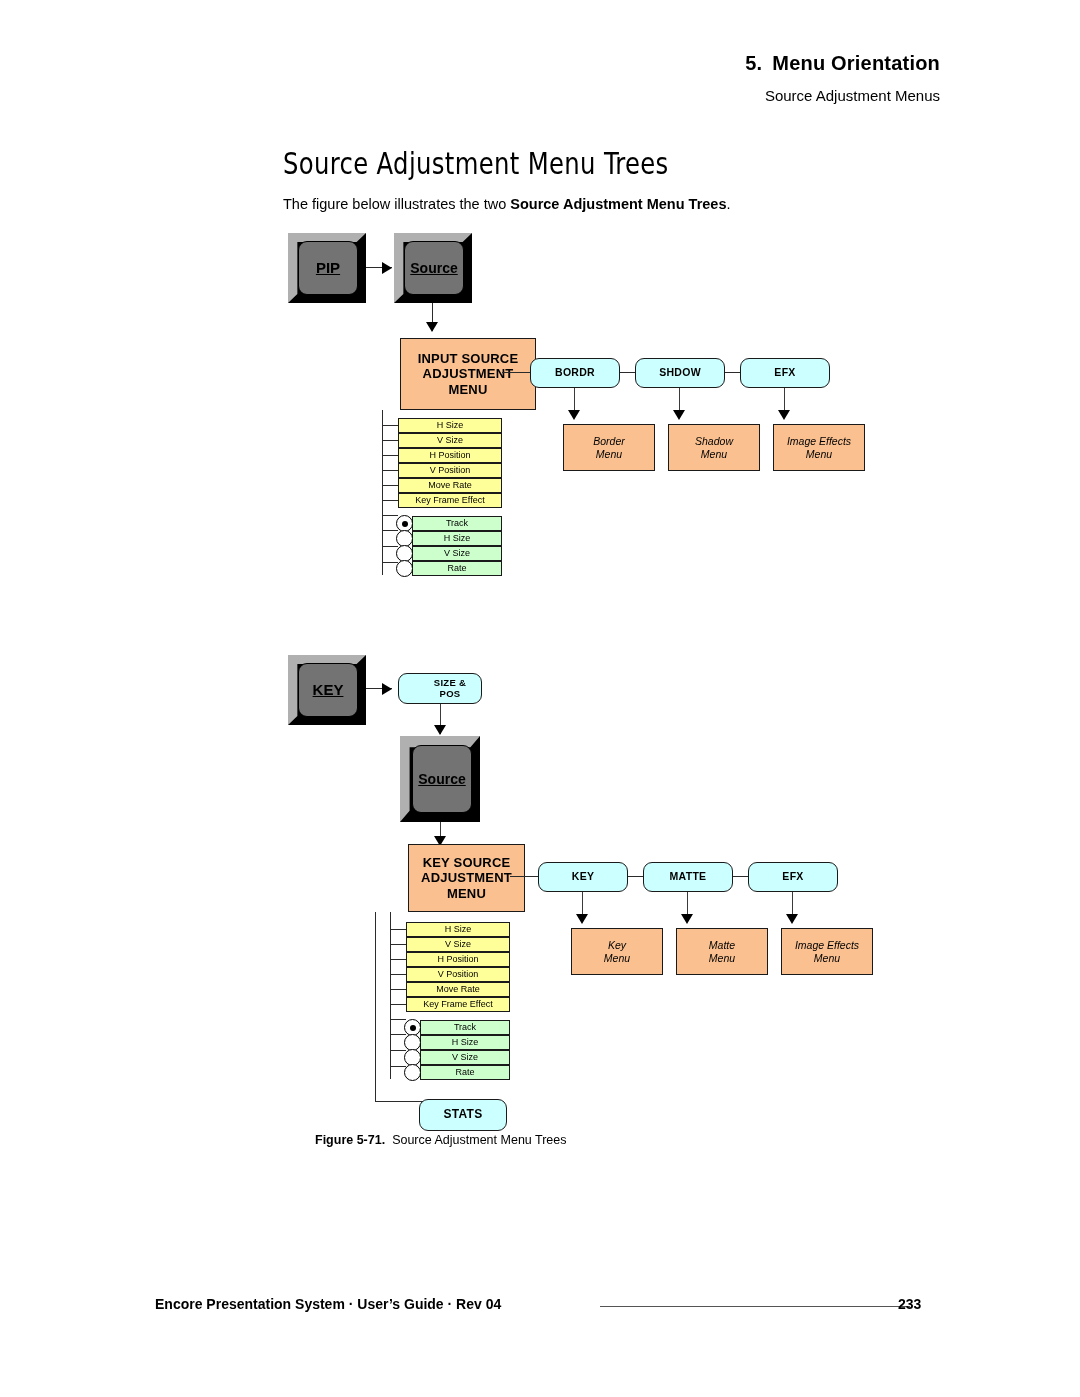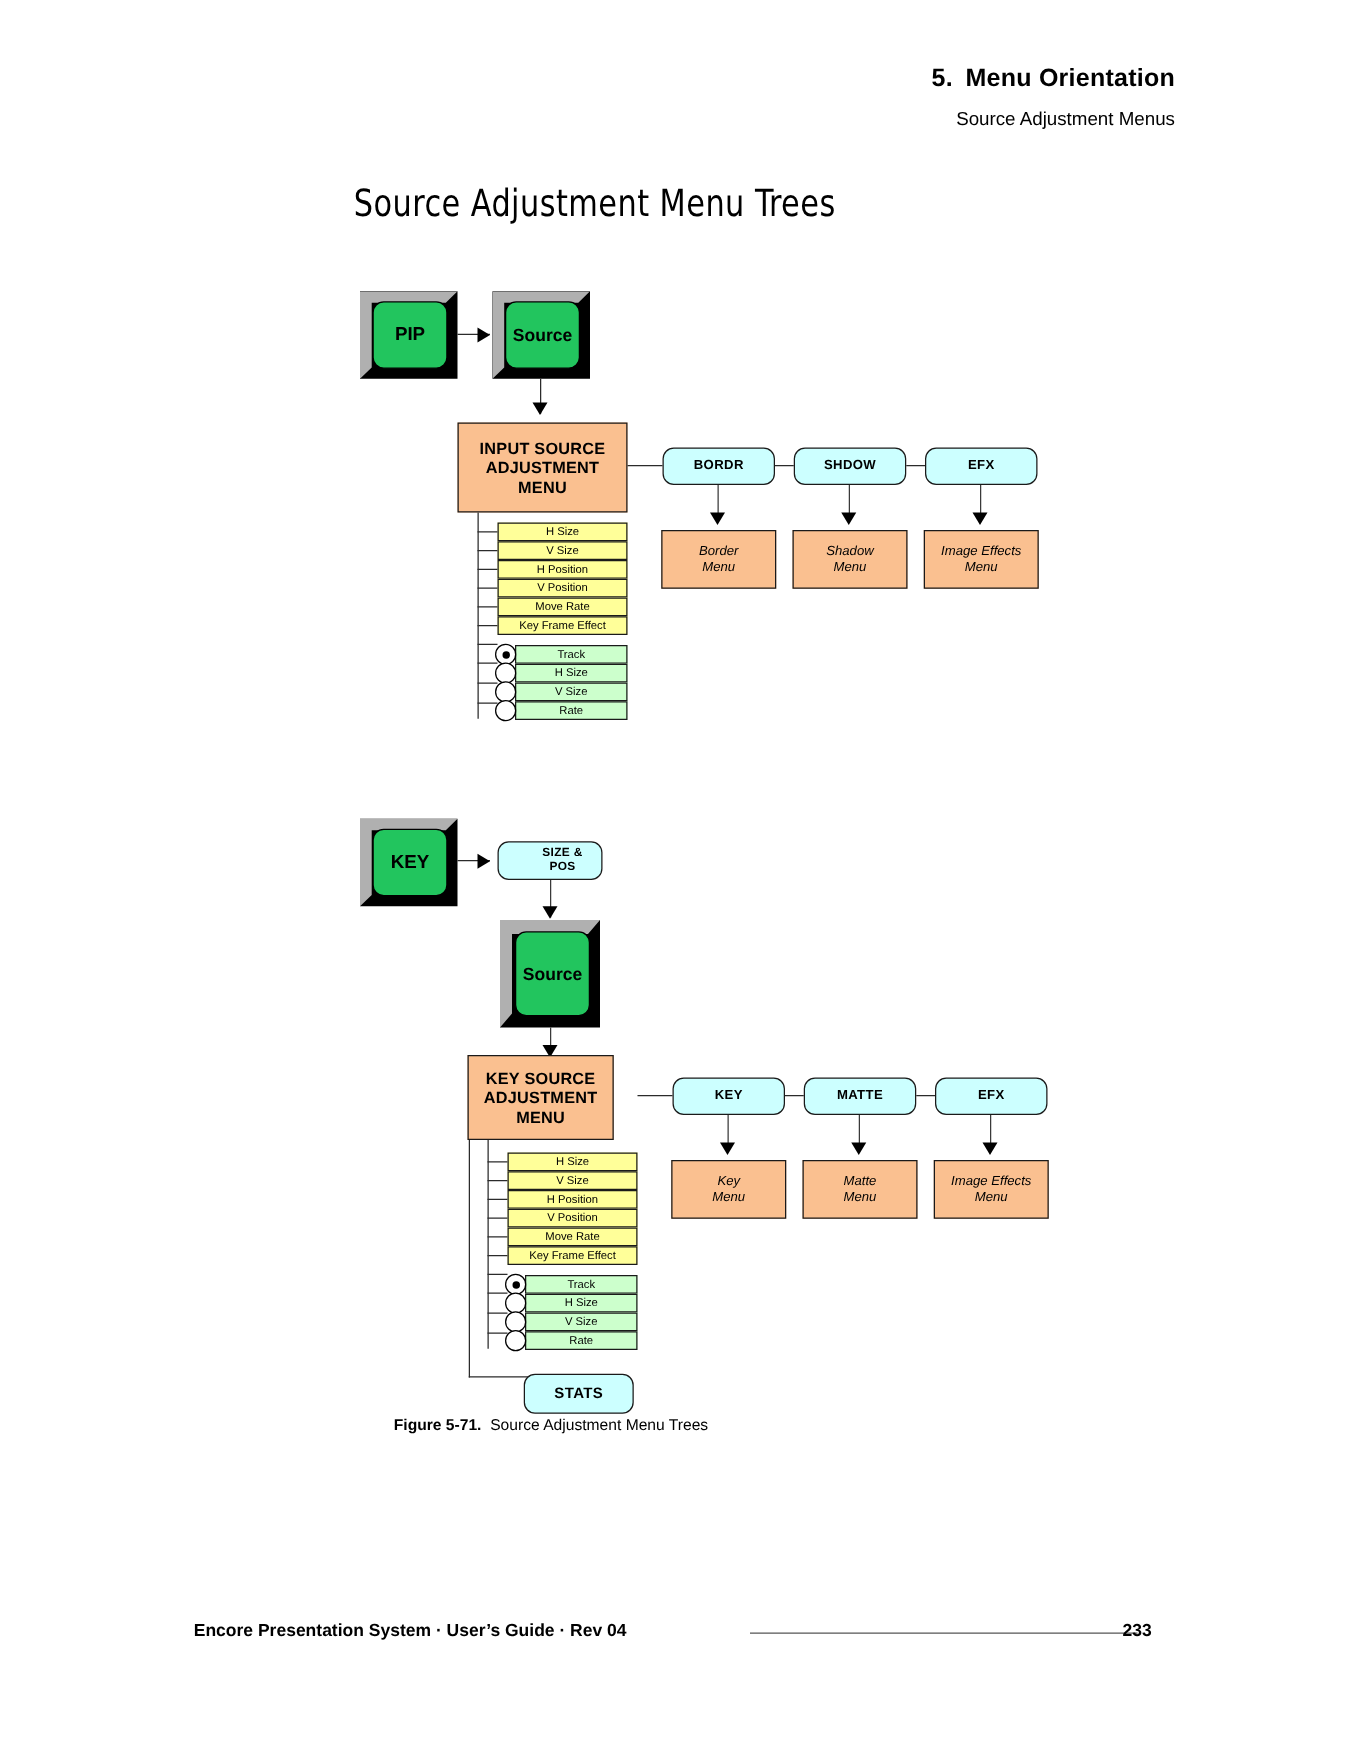--- a/index.html
+++ b/index.html
@@ -50,45 +50,45 @@
     background:#000;
     box-sizing:border-box;
   }
   .key3d .bevel{
     position:absolute; left:0; top:0; right:0; bottom:0;
     background:#b0b0b0;
     clip-path:polygon(0 0,100% 0,88% 13%,12% 13%,12% 87%,0 100%);
   }
   .key3d .cap{
     position:absolute;
-    background:#22c55e;
+    background:#737373;
     border:1.4px solid #000;
     border-radius:9px;
     display:flex; align-items:center; justify-content:center;
     font-weight:bold; color:#000;
-    text-align:center; line-height:1.05;
+    text-align:center; line-height:1.05;text-decoration:underline;
   }
 
   
   .bbtn{
     position:absolute; box-sizing:border-box;
     background:#ccffff;
     border:1.4px solid #1a1a1a;
     border-radius:9px;
     display:flex; align-items:center; justify-content:center;
     font-size:10.5px; font-weight:bold; letter-spacing:.3px;
     text-align:center; line-height:1.12;
   }
   
   .obox{
     position:absolute; box-sizing:border-box;
     background:#fac090;
     border:1.4px solid #1a1a1a;
     display:flex; align-items:center; justify-content:center;
-    text-align:center; line-height:1.18;
+    text-align:center; line-height:1.18;margin-left:34px;
   }
   .obox.title{font-size:13px; font-weight:bold; letter-spacing:.2px;}
   .obox.leaf{font-size:10.5px; font-weight:normal;font-style:italic;}
 
   
   .lrow{
     position:absolute; box-sizing:border-box;
     border:1.1px solid #1a1a1a;
     display:flex; align-items:center; justify-content:center;
     font-size:9px; line-height:1;
@@ -157,20 +157,23 @@
 <body>
 
 <div class="page">
 
   <div class="hdr-title">
     <span class="num">5.</span><span>Menu Orientation</span>
   </div>
   <div class="hdr-sub">Source Adjustment Menus</div>
 
   <div class="sec-heading">Source Adjustment Menu Trees</div>
+  <div class="intro">
+    <span>The figure below illustrates the two </span><b>Source Adjustment Menu Trees</b><span>.</span>
+  </div>
 
   <div class="fig">
 
     <div class="key3d" style="left:288px; top:233px; width:78px; height:70px;">
       <div class="bevel"></div>
       <div class="cap" style="left:10px; top:8px; width:58px; height:52px; font-size:15px;">PIP</div>
     </div>
 
     <div class="ln lnh" style="left:366px; top:267px; width:26px;"></div>
     <div class="arr-r" style="left:382px; top:262px;"></div>

